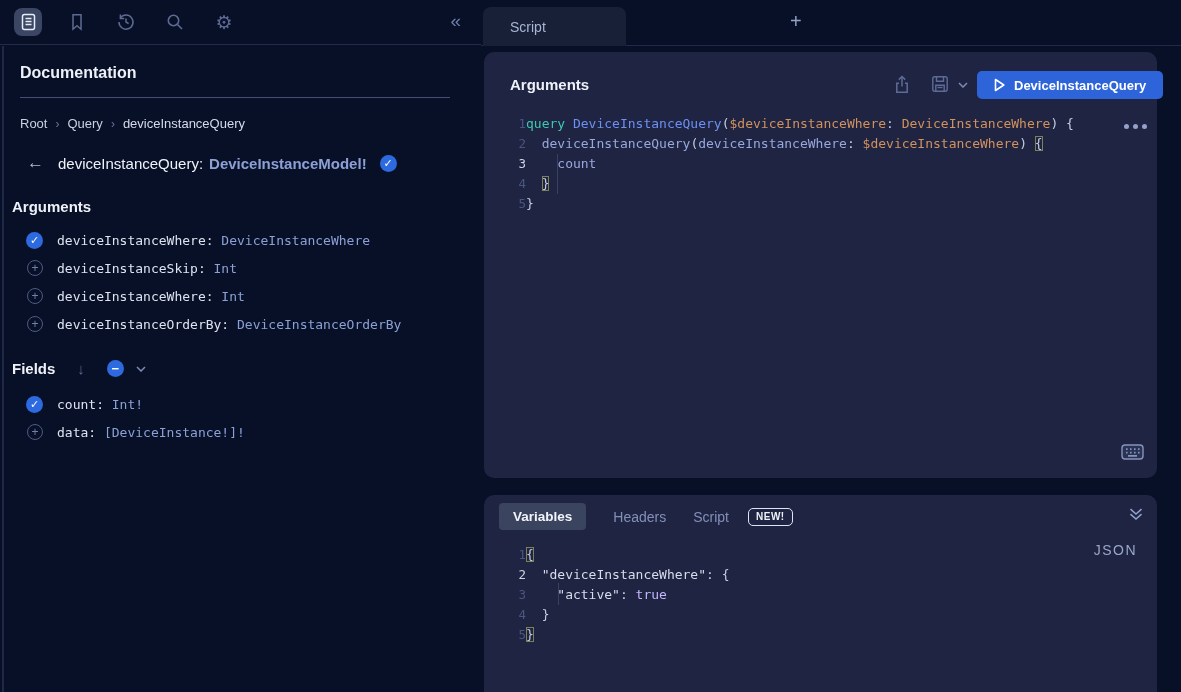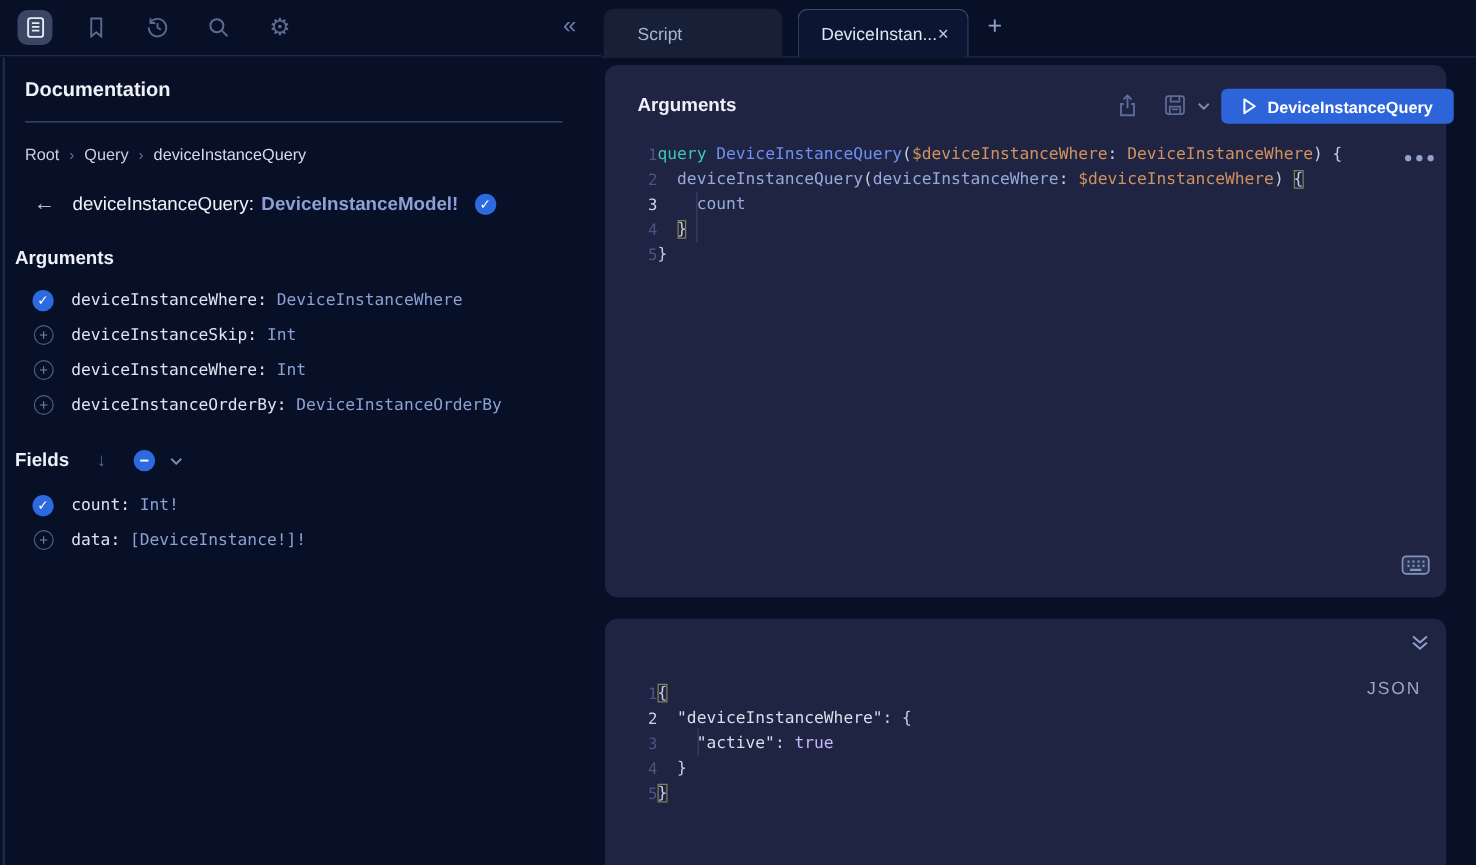--- a/index.html
+++ b/index.html
@@ -204,24 +204,20 @@
         <span class="doc-name">data:</span>
         <span class="doc-type"> [DeviceInstance!]!</span>
       </div>
     </div>
 </div>
 
 <div id="tabbar">
   <div id="tab-inactive">
     <span>Script</span>
   </div>
-  <div id="tab-active">
-    <span>DeviceInstan...</span>
-    <span id="tab-close">×</span>
-  </div>
   <div id="tab-add">+</div>
 </div>
 
 <div id="op-card" class="card">
   <div id="op-title">Arguments</div>
 
   <span id="share-btn" class="hdr-ic">
     <svg width="18" height="19" viewBox="0 0 18 19" fill="none" stroke="#5d6c96" stroke-width="1.5">
         <path d="M6 8.2H3.8v9h10.4v-9H12"></path>
         <path d="M9 11.5V1.8"></path>
@@ -280,20 +276,26 @@
 
   <span id="kbd-btn">
     <svg width="23" height="16" viewBox="0 0 23 16" fill="none" stroke="#8694bd" stroke-width="1.4">
         <rect x="1" y="1" width="21" height="14" rx="3" fill="#2a3354"></rect>
         <path d="M5 5.2h1.6M9 5.2h1.6M13 5.2h1.6M17 5.2h1.6M5 8.6h1.6M9 8.6h1.6M13 8.6h1.6M17 8.6h1.6M7 11.8h9" stroke-width="1.8"></path>
       </svg>
   </span>
 </div>
 
 <div id="var-card" class="card">
+  <div id="var-tabs">
+    <div id="var-tab-active">Variables</div>
+    <div class="var-tab">Headers</div>
+    <div class="var-tab">Script</div>
+    <div id="new-badge">NEW!</div>
+  </div>
   <span id="var-collapse">
     <svg width="14" height="13" viewBox="0 0 14 13" fill="none" stroke="#8fa0cc" stroke-width="1.6">
         <path d="M1.5 1.2L7 6l5.5-4.8"></path>
         <path d="M1.5 6.2L7 11l5.5-4.8"></path>
       </svg>
   </span>
   <div id="lang-label">JSON</div>
 
   <div id="json-editor" class="editor">
       <div class="cline">

